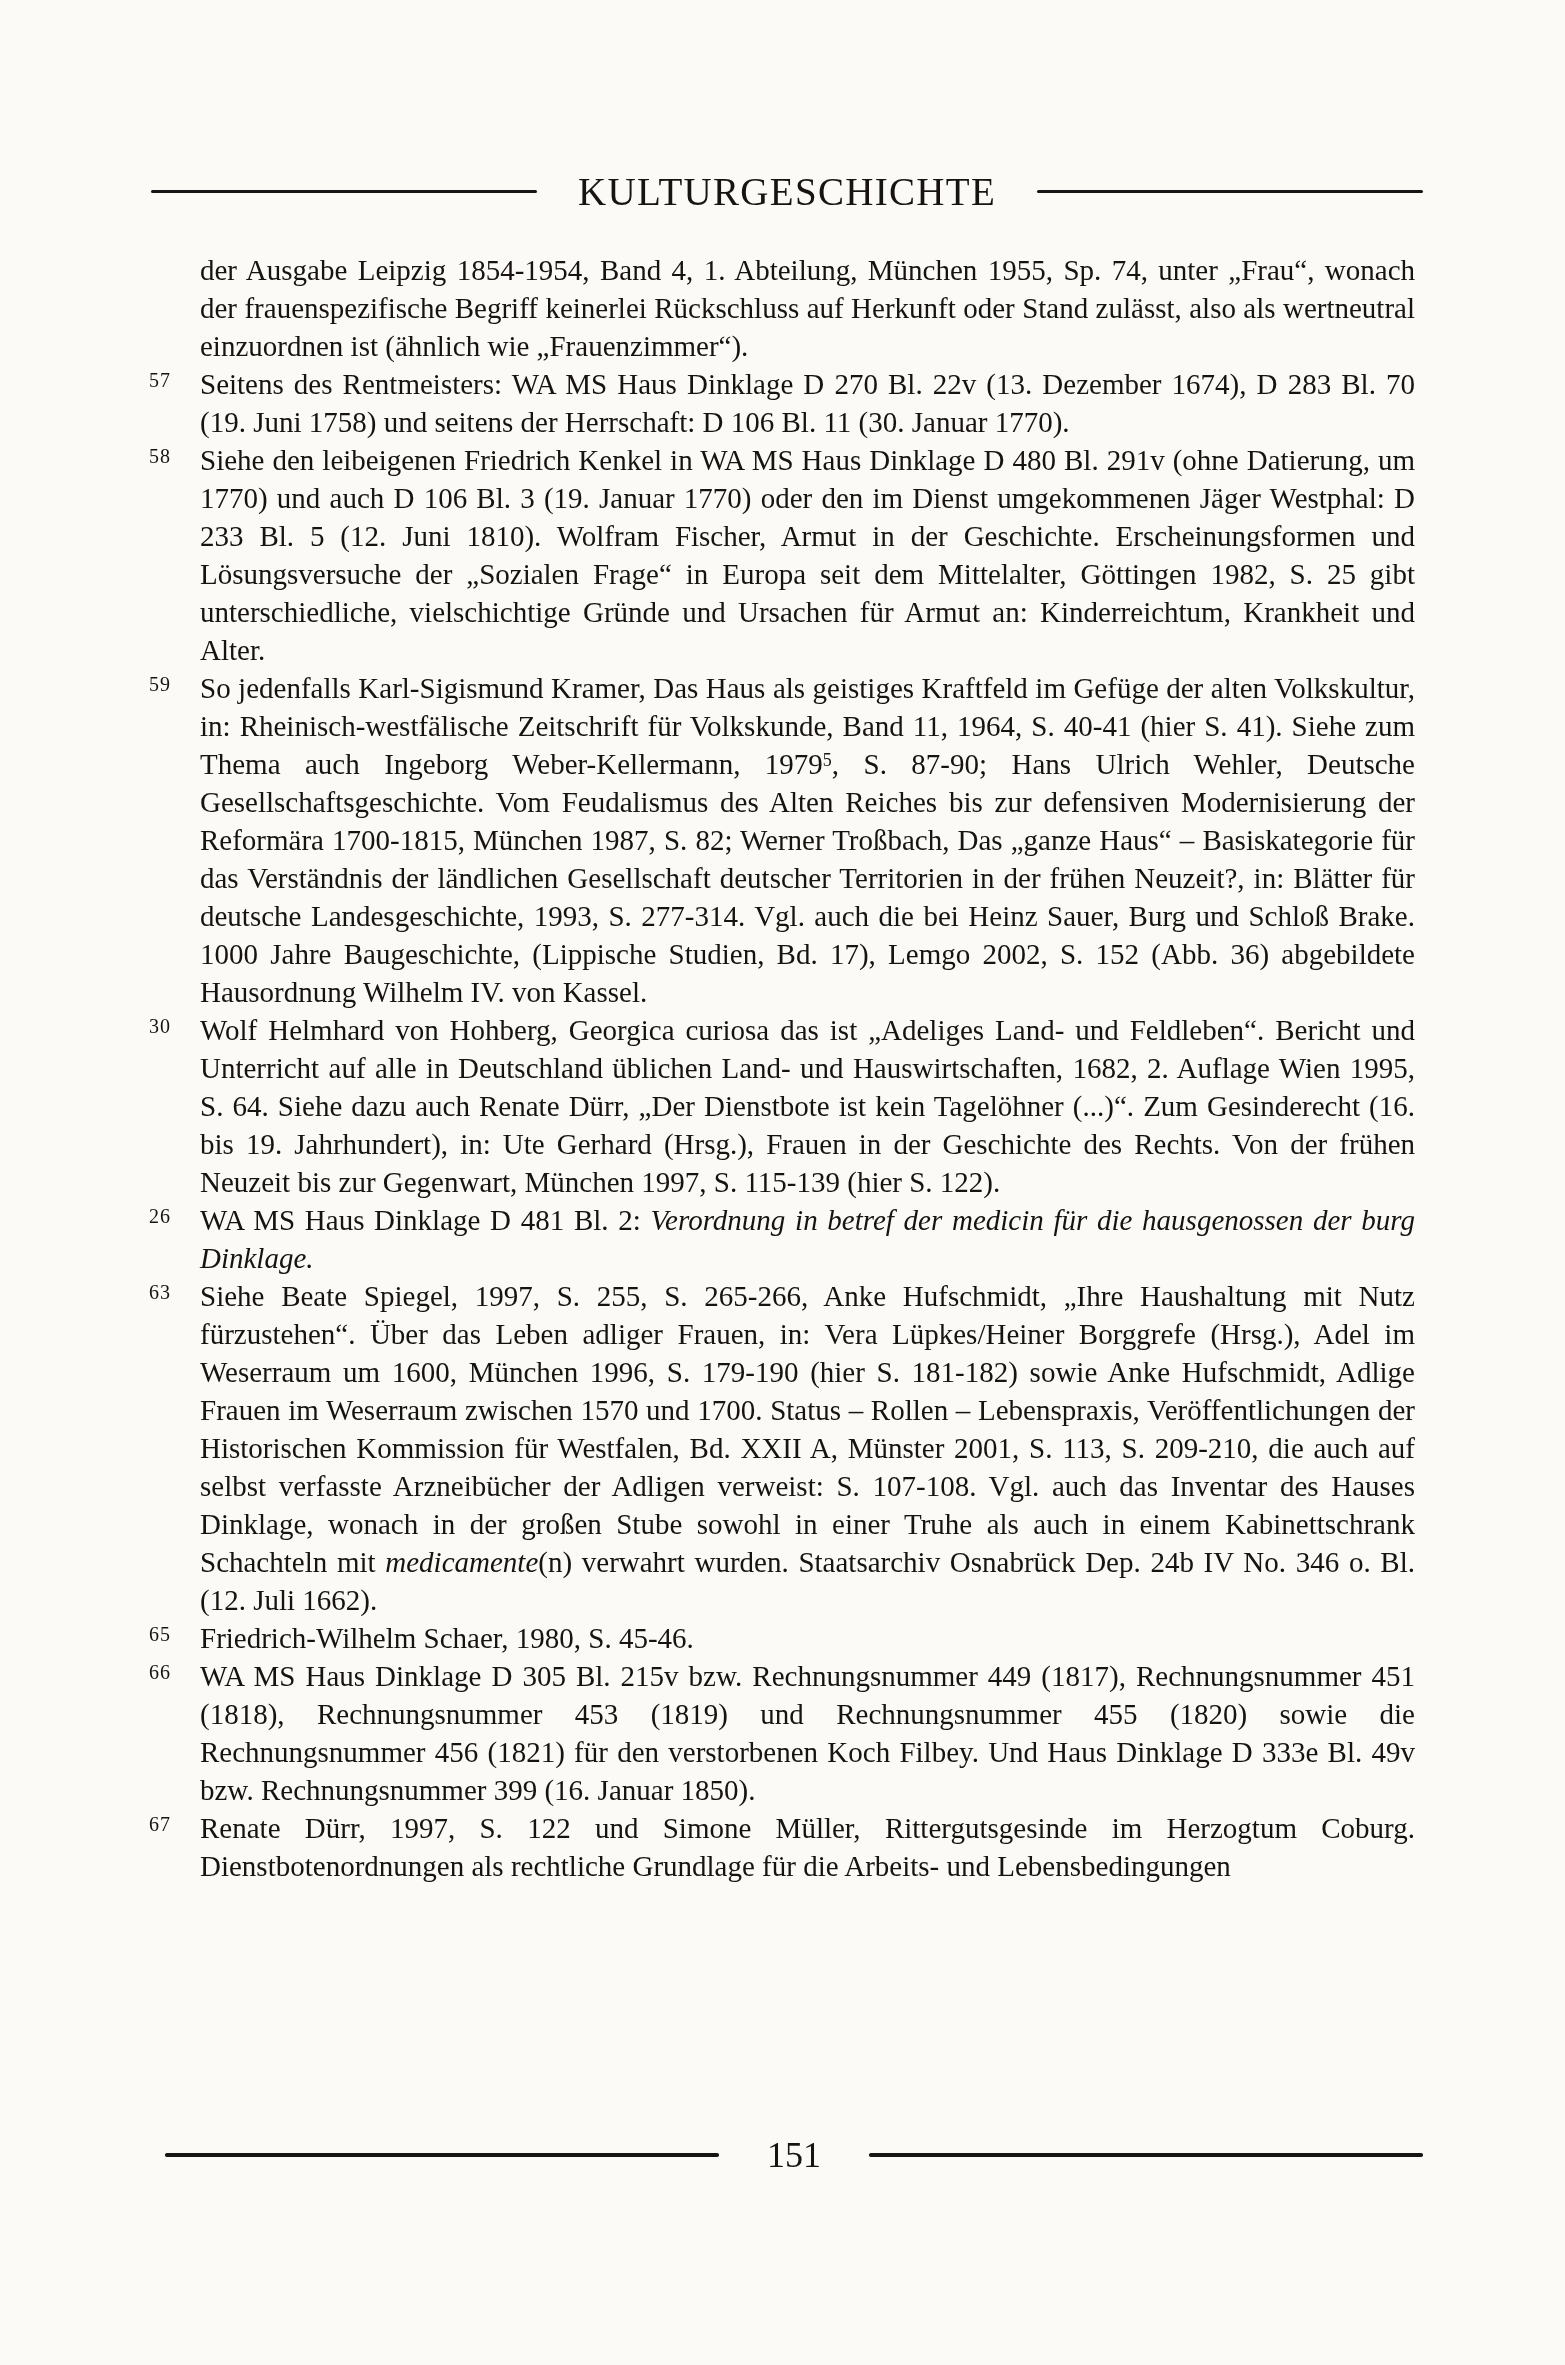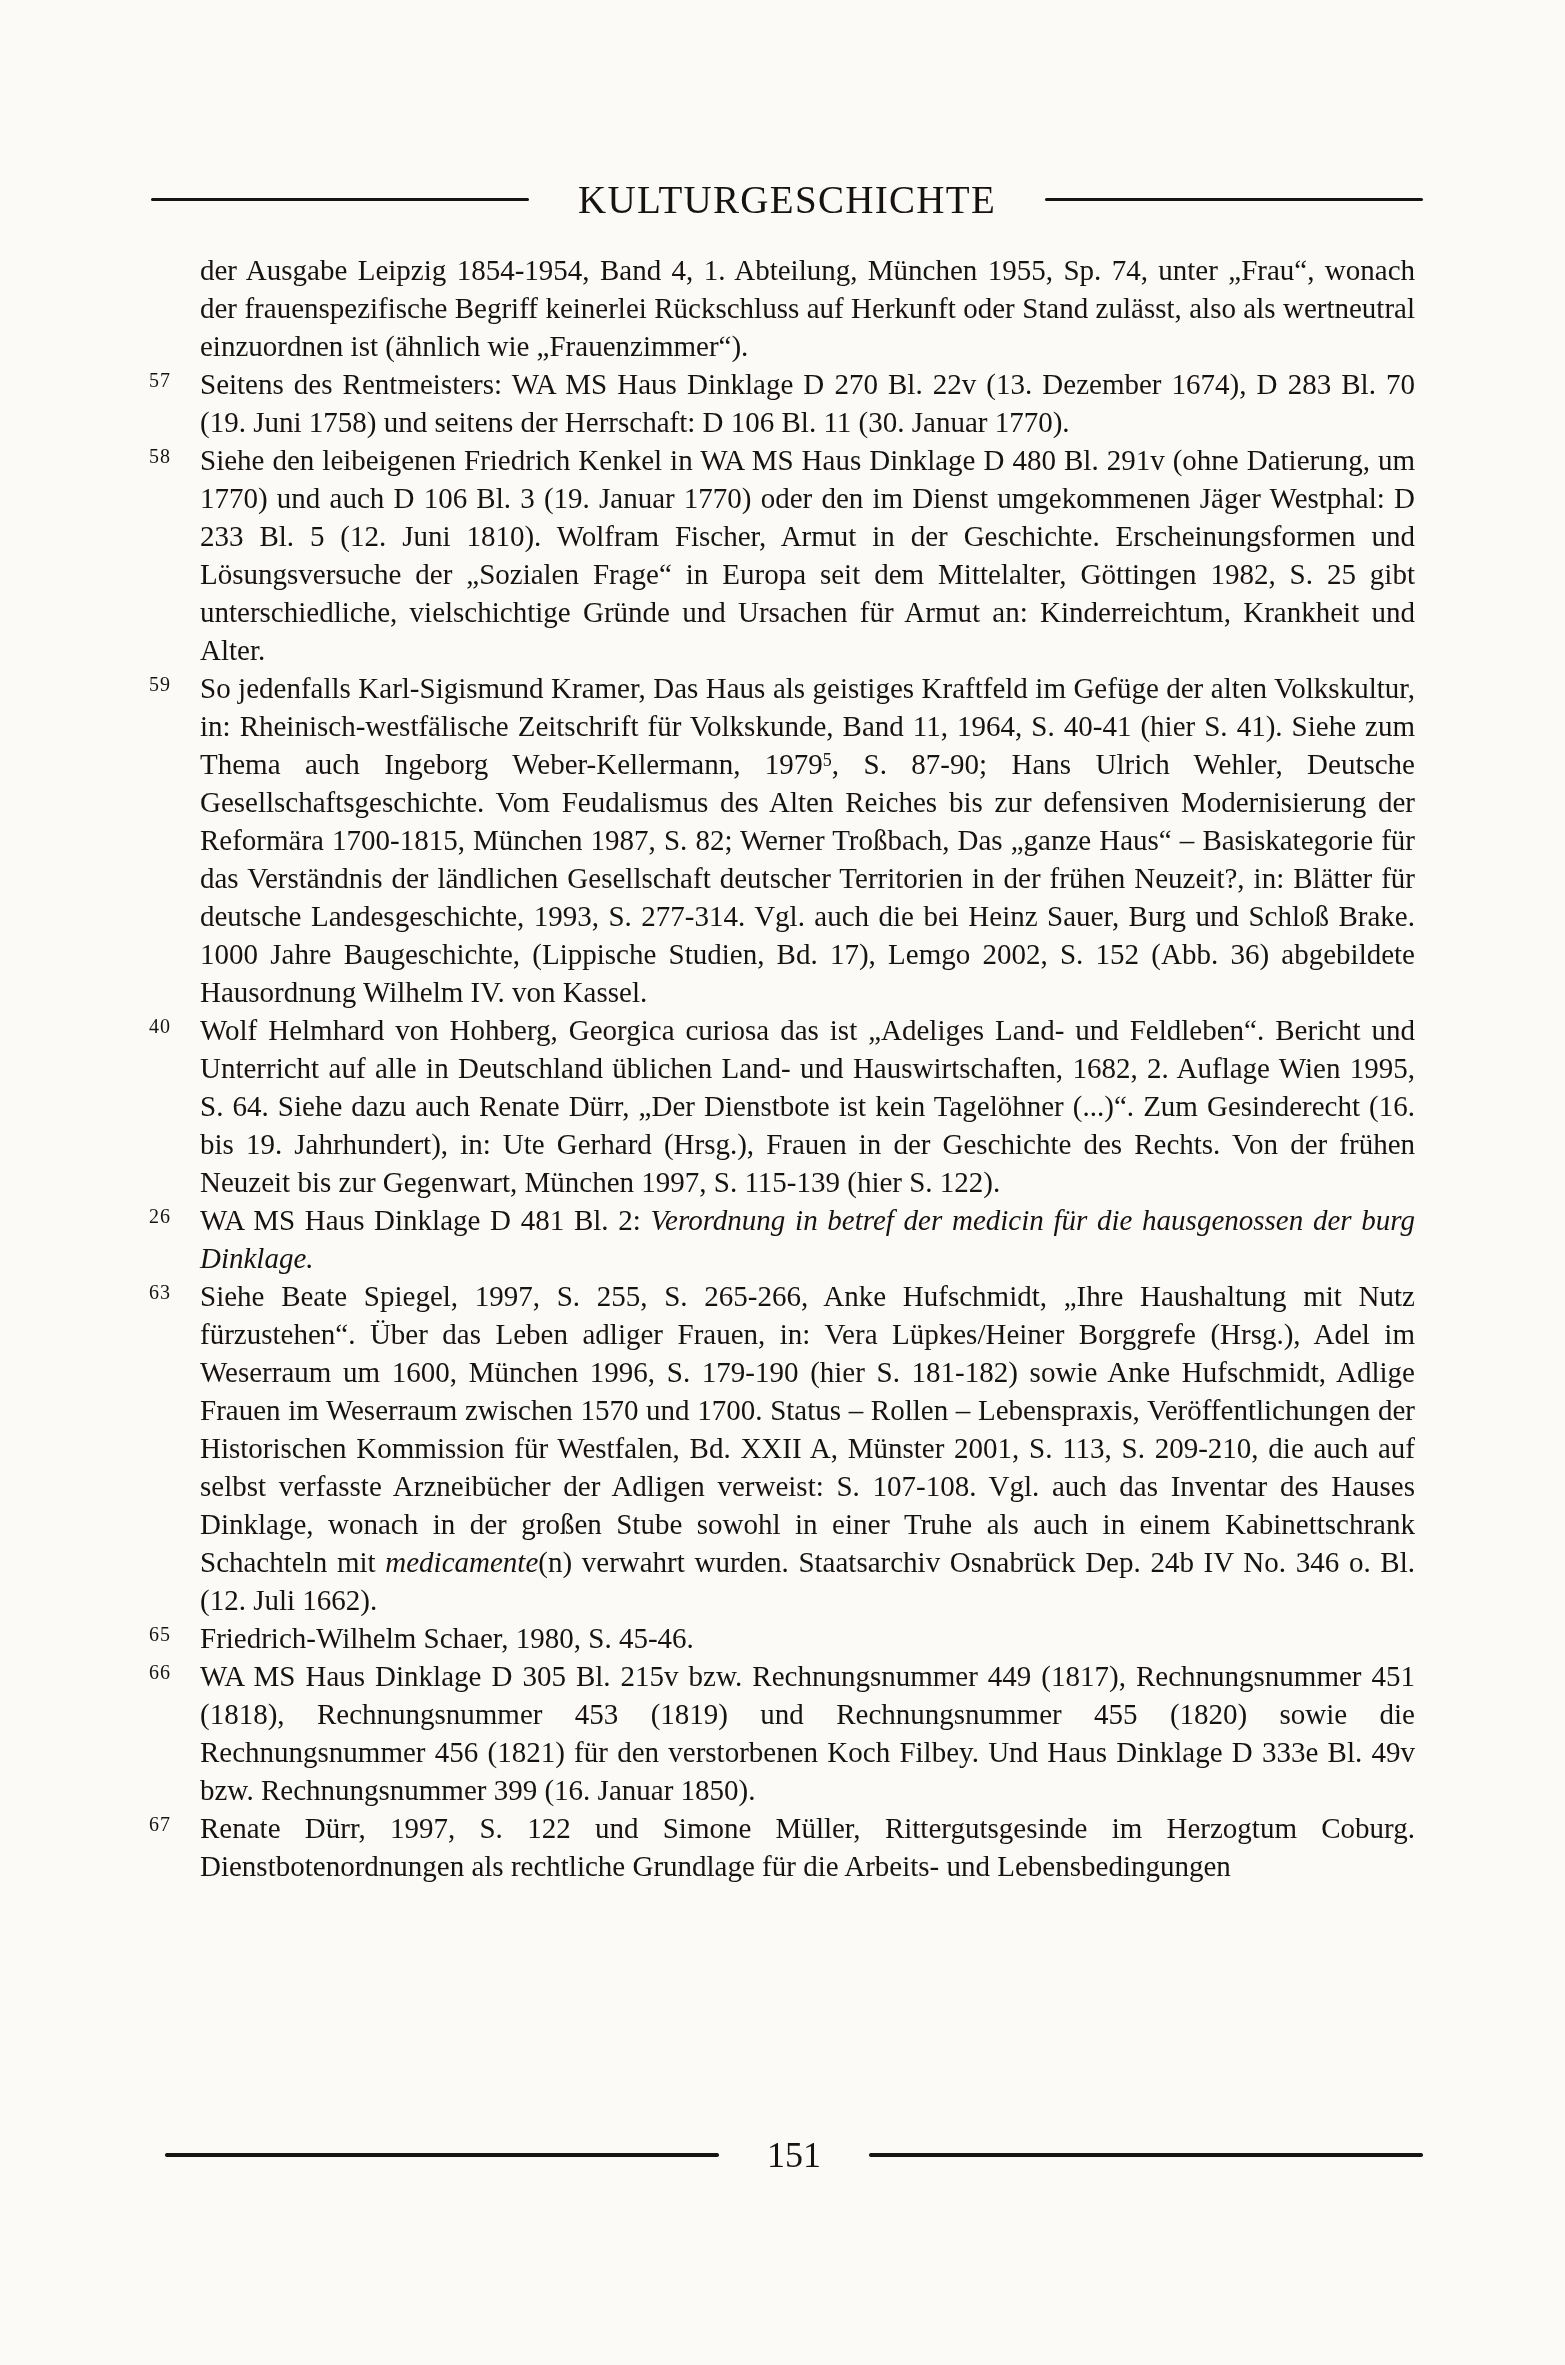--- a/index.html
+++ b/index.html
@@ -17,21 +17,21 @@
   }
   .page{position:relative;width:1565px;height:2366px;}
 
   
   .page-header{
     position:absolute;left:151px;right:142px;top:165px;
     display:flex;align-items:center;gap:37px;
   }
   .rule{flex:1 1 auto;height:3.5px;background:#151515;border-radius:1.8px;}
   .header-title{
-    margin:12px;font-size:39px;font-weight:normal;
+    margin:4px;font-size:39px;font-weight:normal;
     letter-spacing:1.3px;white-space:nowrap;
     font-family:"Liberation Serif", serif;
   }
 
   
   .footnote-area{
     position:absolute;left:200px;top:251px;width:1215px;
     font-size:29px;line-height:38px;
   }
   .footnote{
@@ -82,21 +82,21 @@
     </div>
       <div class="footnote">
       <span class="fn-marker">58</span>
       <span class="fn-text"><span>Siehe den leibeigenen Friedrich Kenkel in WA MS Haus Dinklage D 480 Bl. 291v (ohne Datierung, um 1770) und auch D 106 Bl. 3 (19. Januar 1770) oder den im Dienst umgekommenen Jäger Westphal: D 233 Bl. 5 (12. Juni 1810). Wolfram Fischer, Armut in der Geschichte. Erscheinungsformen und Lösungsversuche der „Sozialen Frage“ in Europa seit dem Mittelalter, Göttingen 1982, S. 25 gibt unterschiedliche, vielschichtige Gründe und Ursachen für Armut an: Kinderreichtum, Krankheit und Alter.</span></span>
     </div>
       <div class="footnote">
       <span class="fn-marker">59</span>
       <span class="fn-text"><span>So jedenfalls Karl-Sigismund Kramer, Das Haus als geistiges Kraftfeld im Gefüge der alten Volkskultur, in: Rheinisch-westfälische Zeitschrift für Volkskunde, Band 11, 1964, S. 40-41 (hier S. 41). Siehe zum Thema auch Ingeborg Weber-Kellermann, 1979</span><sup>5</sup><span>, S. 87-90; Hans Ulrich Wehler, Deutsche Gesellschaftsgeschichte. Vom Feudalismus des Alten Reiches bis zur defensiven Modernisierung der Reformära 1700-1815, München 1987, S. 82; Werner Troßbach, Das „ganze Haus“ – Basiskategorie für das Verständnis der ländlichen Gesellschaft deutscher Territorien in der frühen Neuzeit?, in: Blätter für deutsche Landesgeschichte, 1993, S. 277-314. Vgl. auch die bei Heinz Sauer, Burg und Schloß Brake. 1000 Jahre Baugeschichte, (Lippische Studien, Bd. 17), Lemgo 2002, S. 152 (Abb. 36) abgebildete Hausordnung Wilhelm IV. von Kassel.</span></span>
     </div>
       <div class="footnote">
-      <span class="fn-marker">40</span>
+      <span class="fn-marker">30</span>
       <span class="fn-text"><span>Wolf Helmhard von Hohberg, Georgica curiosa das ist „Adeliges Land- und Feldleben“. Bericht und Unterricht auf alle in Deutschland üblichen Land- und Hauswirtschaften, 1682, 2. Auflage Wien 1995, S. 64. Siehe dazu auch Renate Dürr, „Der Dienstbote ist kein Tagelöhner (...)“. Zum Gesinderecht (16. bis 19. Jahrhundert), in: Ute Gerhard (Hrsg.), Frauen in der Geschichte des Rechts. Von der frühen Neuzeit bis zur Gegenwart, München 1997, S. 115-139 (hier S. 122).</span></span>
     </div>
       <div class="footnote">
       <span class="fn-marker">26</span>
       <span class="fn-text"><span>WA MS Haus Dinklage D 481 Bl. 2: </span><em>Verordnung in betref der medicin für die hausgenossen der burg Dinklage.</em></span>
     </div>
       <div class="footnote">
       <span class="fn-marker">63</span>
       <span class="fn-text"><span>Siehe Beate Spiegel, 1997, S. 255, S. 265-266, Anke Hufschmidt, „Ihre Haushaltung mit Nutz fürzustehen“. Über das Leben adliger Frauen, in: Vera Lüpkes/Heiner Borggrefe (Hrsg.), Adel im Weserraum um 1600, München 1996, S. 179-190 (hier S. 181-182) sowie Anke Hufschmidt, Adlige Frauen im Weserraum zwischen 1570 und 1700. Status – Rollen – Lebenspraxis, Veröffentlichungen der Historischen Kommission für Westfalen, Bd. XXII A, Münster 2001, S. 113, S. 209-210, die auch auf selbst verfasste Arzneibücher der Adligen verweist: S. 107-108. Vgl. auch das Inventar des Hauses Dinklage, wonach in der großen Stube sowohl in einer Truhe als auch in einem Kabinettschrank Schachteln mit </span><em>medicamente</em><span>(n) verwahrt wurden. Staatsarchiv Osnabrück Dep. 24b IV No. 346 o. Bl. (12. Juli 1662).</span></span>
     </div>

